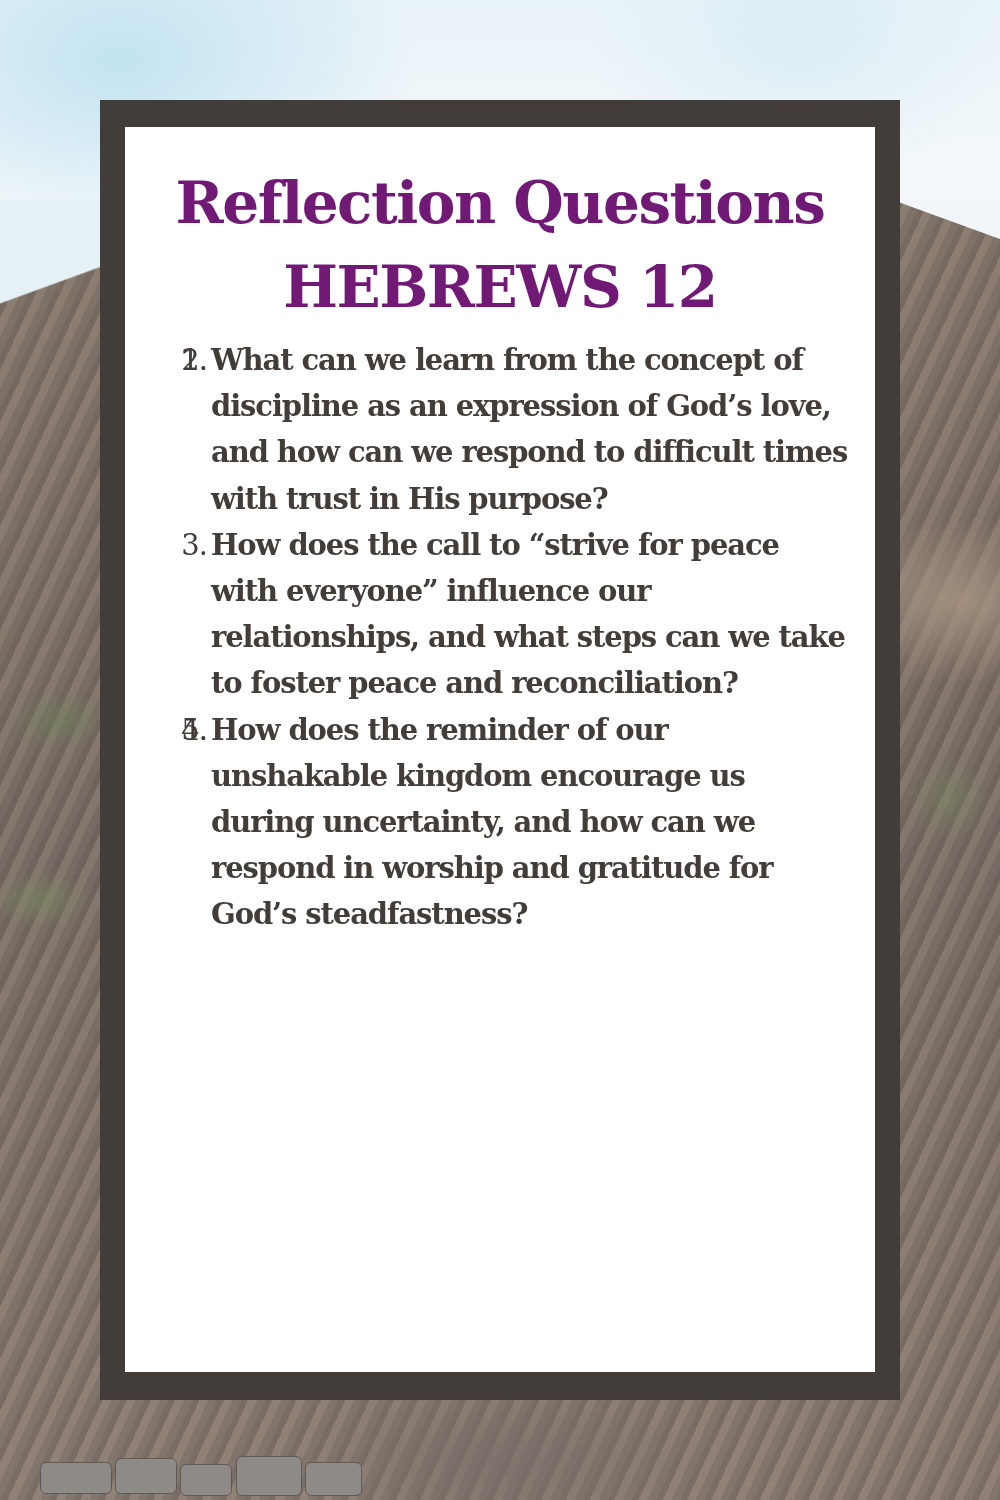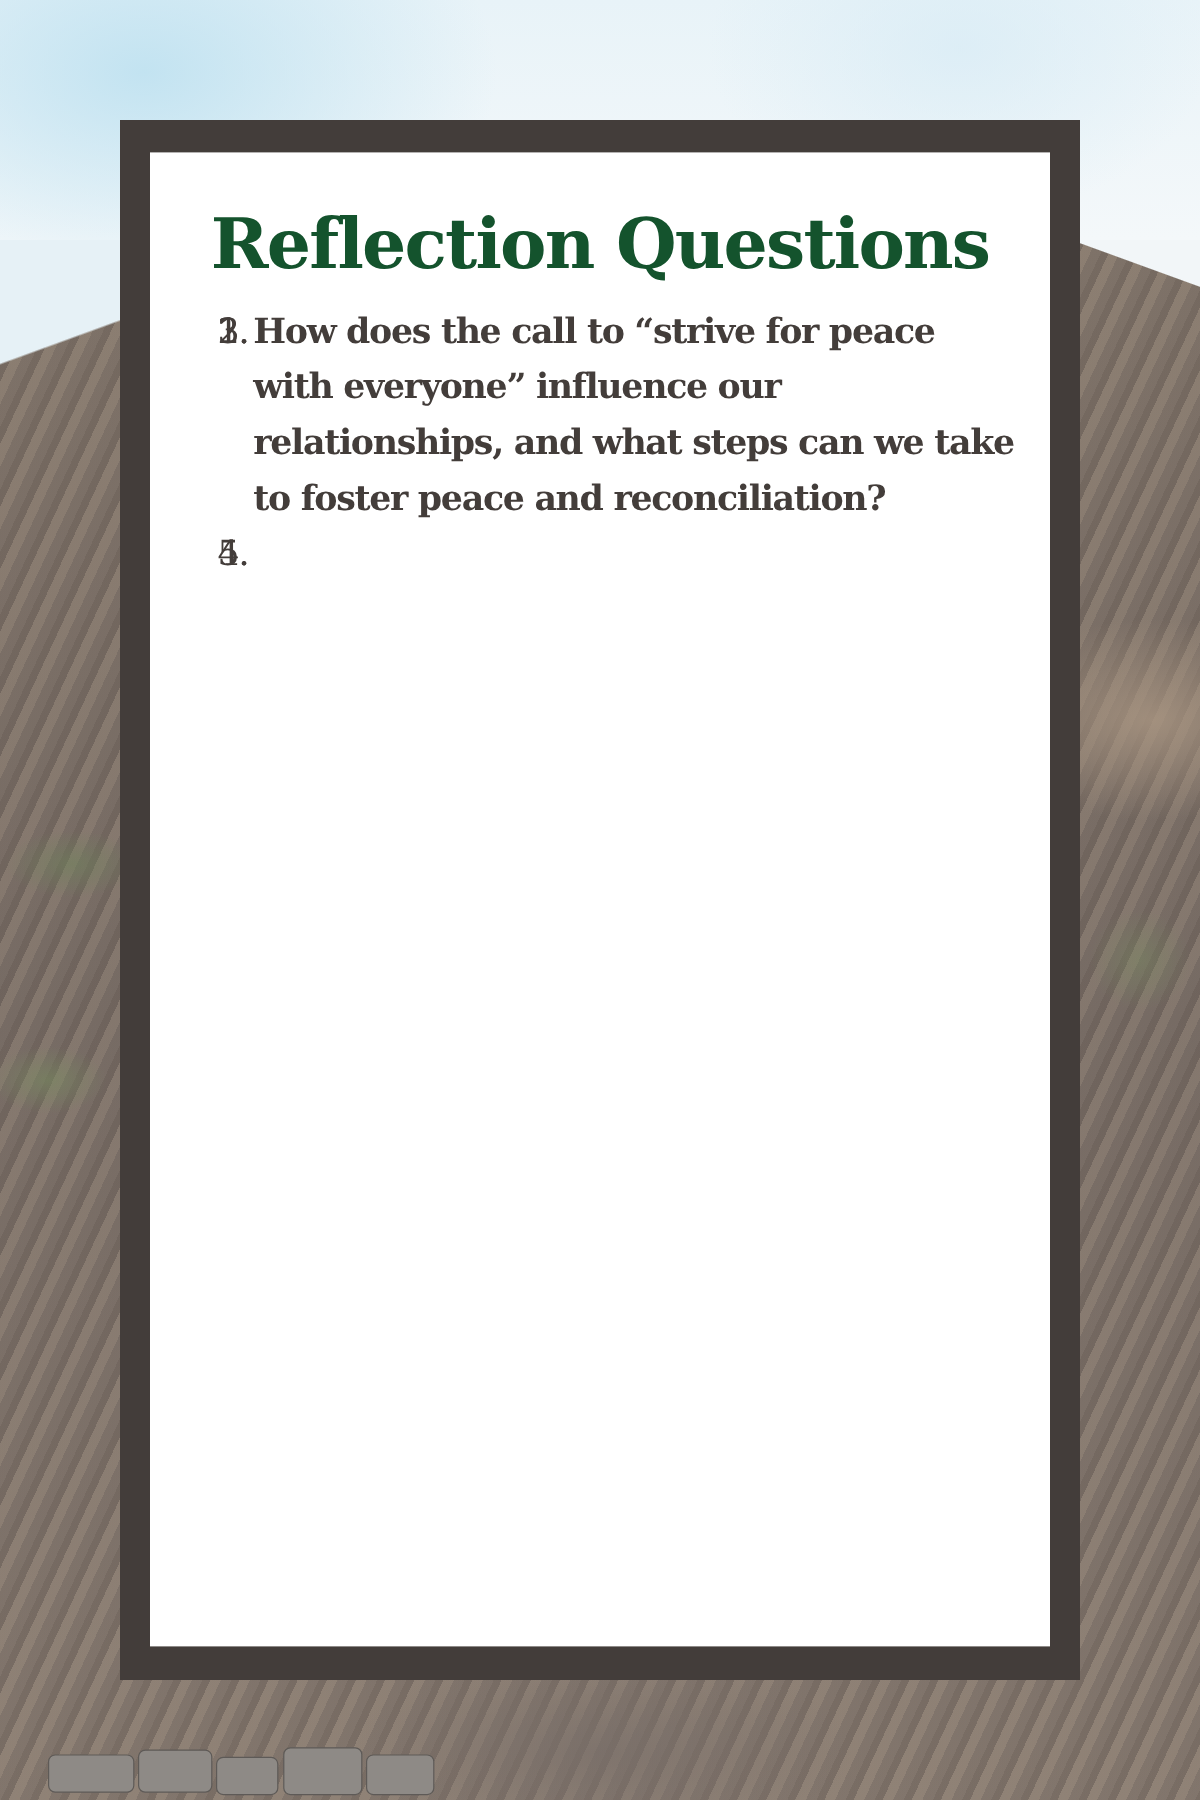--- a/index.html
+++ b/index.html
@@ -41,21 +41,21 @@
   }
   .frame {
     position: absolute; left: 100px; top: 100px; width: 800px; height: 1300px;
     background: #433d3a;
   }
   .panel {
     position: absolute; left: 25px; top: 27px; width: 750px; height: 1245px;
     background: #ffffff;
   }
   .title {
-    margin: 0; text-align: center; color: #14532d;
+    margin: 0; text-align: center; color: #701a75;
     font-family: "DejaVu Serif", serif; font-weight: bold;
     font-size: 58px; line-height: 84px; letter-spacing: -1.5px;
   }
   .title.l1 { margin-top: 34px; }
   .questions {
     list-style: none; margin: 8px 0 0 0; padding: 0 0 0 60px;
     color: #433d3a;
   }
   .q {
     position: relative; padding-left: 26px;
@@ -79,32 +79,35 @@
   <span style="left:40px;top:12px;width:70px;height:30px;"></span>
   <span style="left:115px;top:8px;width:60px;height:34px;"></span>
   <span style="left:180px;top:14px;width:50px;height:30px;"></span>
   <span style="left:236px;top:6px;width:64px;height:38px;"></span>
   <span style="left:305px;top:12px;width:55px;height:32px;"></span>
 </div>
 
 <div class="frame">
   <div class="panel">
     <h1 class="title l1">Reflection Questions</h1>
+    <h2 class="title">HEBREWS 12</h2>
     <ol class="questions">
       <li class="q">
         <span class="num">1.</span>
       </li>
       <li class="q">
         <span class="num">2.</span>
+        <span>What can we learn from the concept of discipline as an expression of God’s love, and how can we respond to difficult times with trust in His purpose?</span>
       </li>
       <li class="q">
         <span class="num">3.</span>
         <span>How does the call to “strive for peace with everyone” influence our relationships, and what steps can we take to foster peace and reconciliation?</span>
       </li>
       <li class="q">
         <span class="num">4.</span>
       </li>
       <li class="q">
         <span class="num">5.</span>
+        <span>How does the reminder of our unshakable kingdom encourage us during uncertainty, and how can we respond in worship and gratitude for God’s steadfastness?</span>
       </li>
     </ol>
   </div>
 </div>
 
 </body></html>

